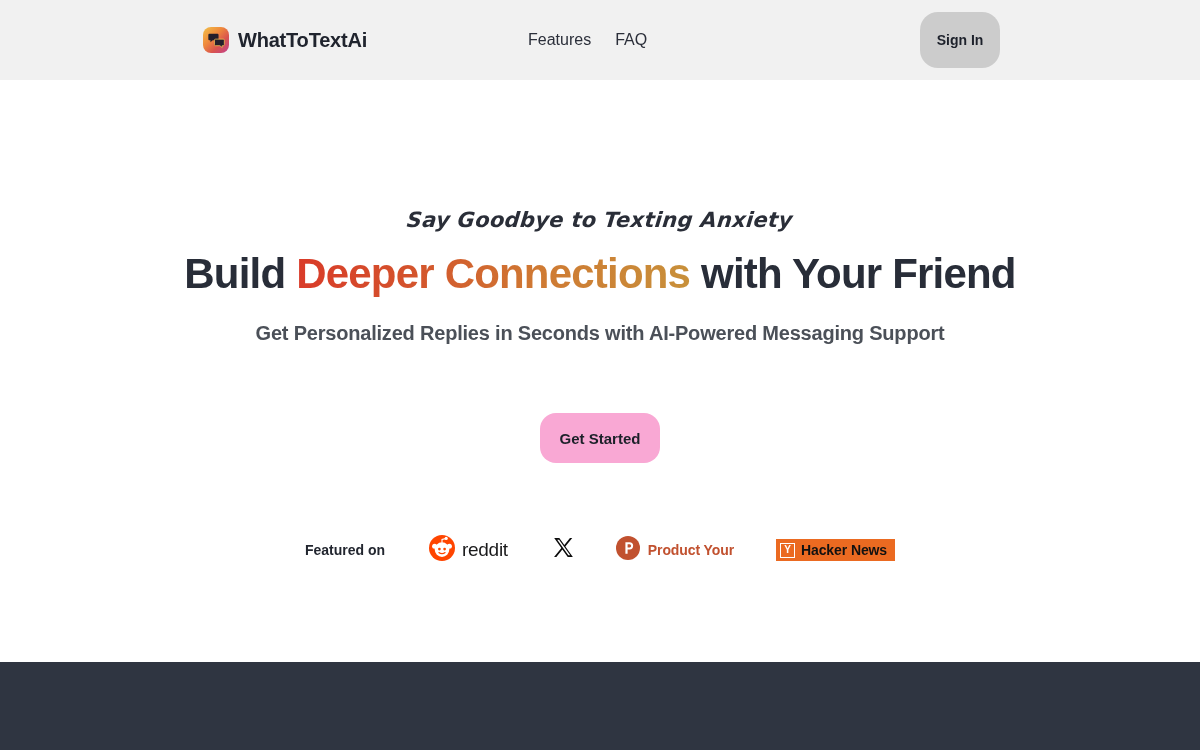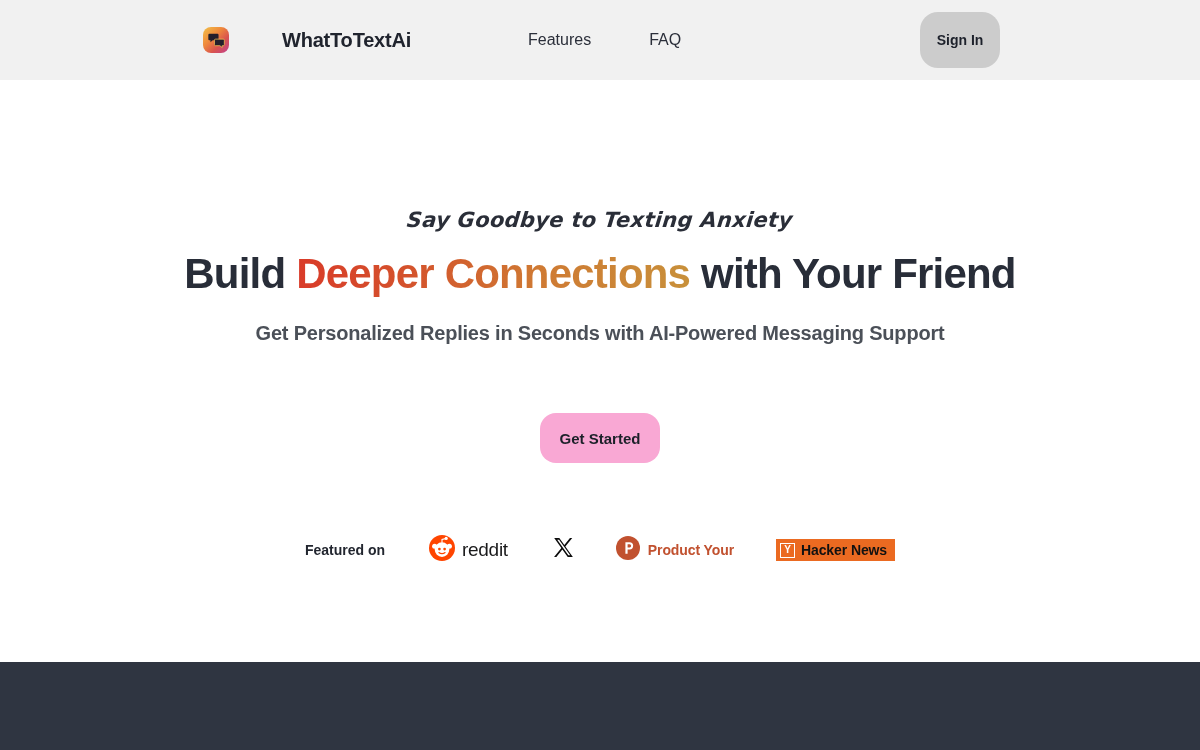--- a/index.html
+++ b/index.html
@@ -39,29 +39,28 @@
     justify-content: center;
     flex: 0 0 auto;
   }
   .brand-mark svg { display: block; }
   .brand-name {
     font-size: 20px;
     font-weight: 700;
     color: #20242e;
     letter-spacing: -0.2px;
     white-space: nowrap;
-    margin-left: 44px;
   }
 
   .nav {
     position: absolute;
     left: 528px;
     display: flex;
     align-items: center;
-    gap: 58px;
+    gap: 24px;
   }
   .nav-link {
     font-size: 16px;
     color: #2b2f3a;
     text-decoration: none;
     font-weight: 400;
     white-space: nowrap;
     cursor: pointer;
   }
 

